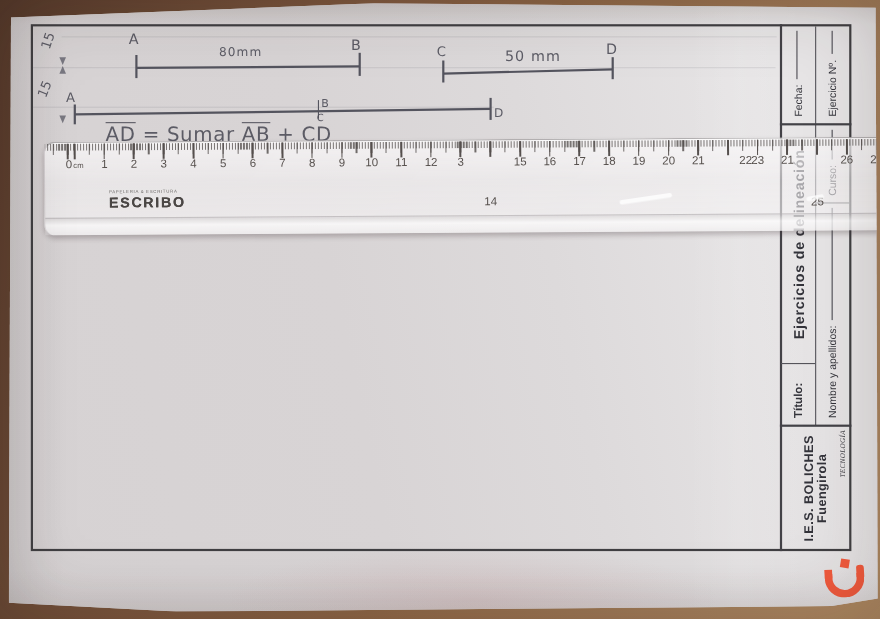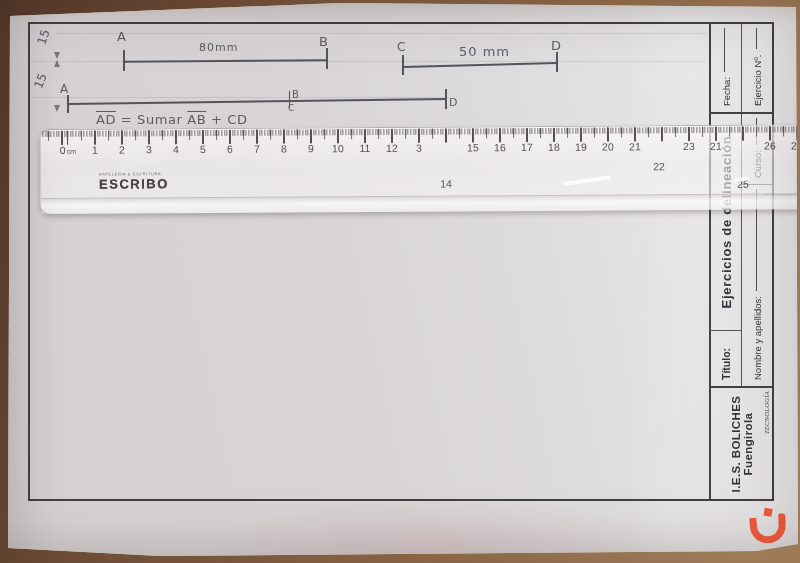--- a/index.html
+++ b/index.html
@@ -67,21 +67,21 @@
   #lab-a1{left:117px;top:29px;font-size:13px;}
   #lab-b1{left:319px;top:34px;font-size:13px;}
   #lab-c1{left:397px;top:40px;font-size:12px;}
   #lab-d1{left:551px;top:38px;font-size:13px;}
   #lab-80{left:199px;top:41px;font-size:11px;letter-spacing:1px;}
   #lab-50{left:459px;top:44px;font-size:13px;letter-spacing:1px;}
   #lab-a2{left:60px;top:82px;font-size:12px;}
   #lab-b2{left:292px;top:89px;font-size:10px;}
   #lab-c2{left:288px;top:103px;font-size:9px;}
   #lab-d2{left:449px;top:96px;font-size:11px;}
-  #formula{left:96px;top:112px;font-size:13px;letter-spacing:.6px;}
+  #formula{left:96px;top:112px;font-size:18px;letter-spacing:.6px;}
   #formula .ov{text-decoration:overline;}
   
   #ruler{position:absolute;left:40px;top:129px;width:762px;height:84px;z-index:5;
     transform:rotate(-.35deg);transform-origin:0 50%;
     border-radius:10px 0 0 10px;
     background:linear-gradient(180deg,rgba(250,248,249,.78) 0,rgba(243,241,242,.60) 45%,rgba(246,244,245,.62) 78%,rgba(251,250,250,.70) 100%);
     border-top:1px solid rgba(125,120,123,.55);
     border-left:1px solid rgba(190,186,188,.6);
     box-shadow:0 3px 5px rgba(60,48,50,.28),inset 0 1px 0 rgba(255,255,255,.55);}
   #ruler .bevel{position:absolute;left:0;right:0;bottom:0;height:15px;
@@ -216,21 +216,21 @@
           <span class="rnum" style="left: 341px;">12</span>
           <span class="rnum" style="left: 368px;">3</span>
           <span class="rnum" style="left: 395px; margin-top: 36px;">14</span>
           <span class="rnum" style="left: 422px;">15</span>
           <span class="rnum" style="left: 449px;">16</span>
           <span class="rnum" style="left: 476px;">17</span>
           <span class="rnum" style="left: 503px;">18</span>
           <span class="rnum" style="left: 530px;">19</span>
           <span class="rnum" style="left: 557px;">20</span>
           <span class="rnum" style="left: 584px;">21</span>
-          <span class="rnum" style="left: 608px; margin-top: 20px;">22</span>
+          <span class="rnum" style="left: 627px;">22</span>
           <span class="rnum" style="left: 638px;">23</span>
           <span class="rnum" style="left: 665px;">21</span>
           <span class="rnum" style="left: 692px; margin-top: 38px;">25</span>
           <span class="rnum" style="left: 719px;">26</span>
           <span class="rnum" style="left: 746px;">27</span>
         </div>
       <div id="brand">
         <span class="tagline">PAPELERIA &amp; ESCRITURA</span>
         <span class="name">ESCRIBO</span>
       </div>

